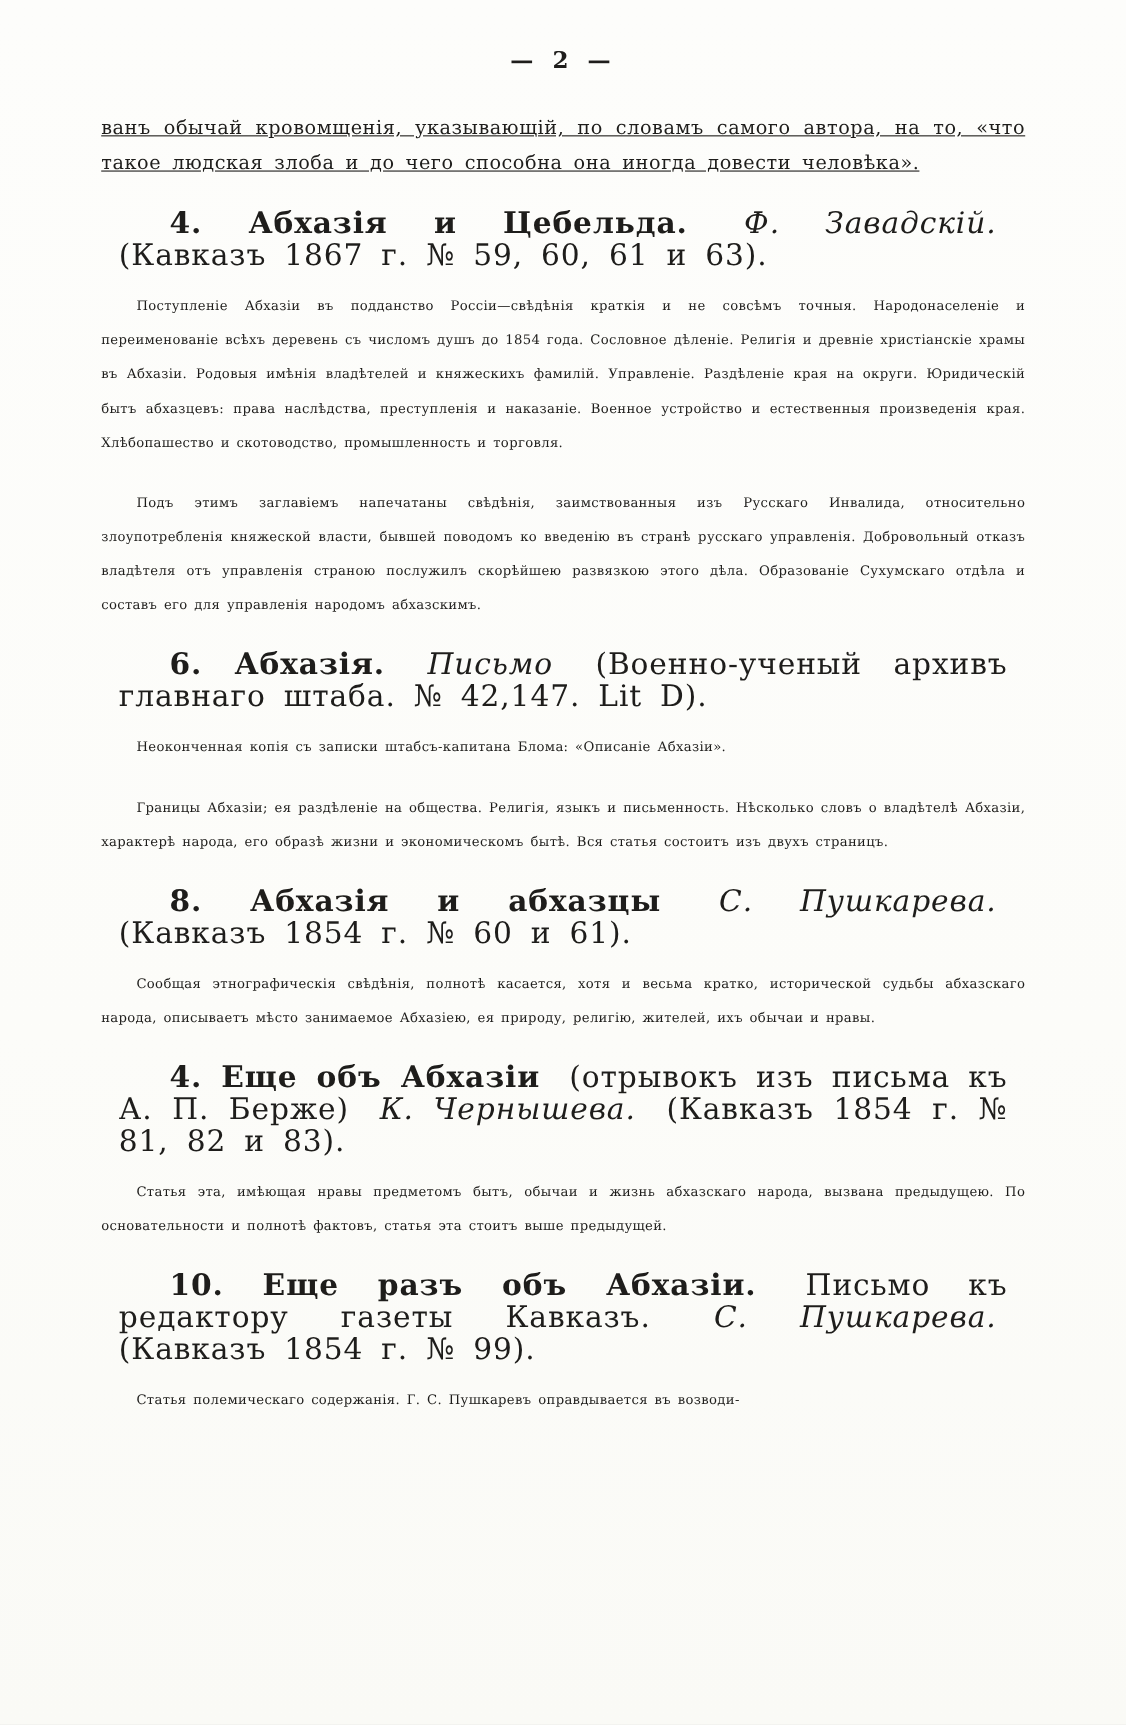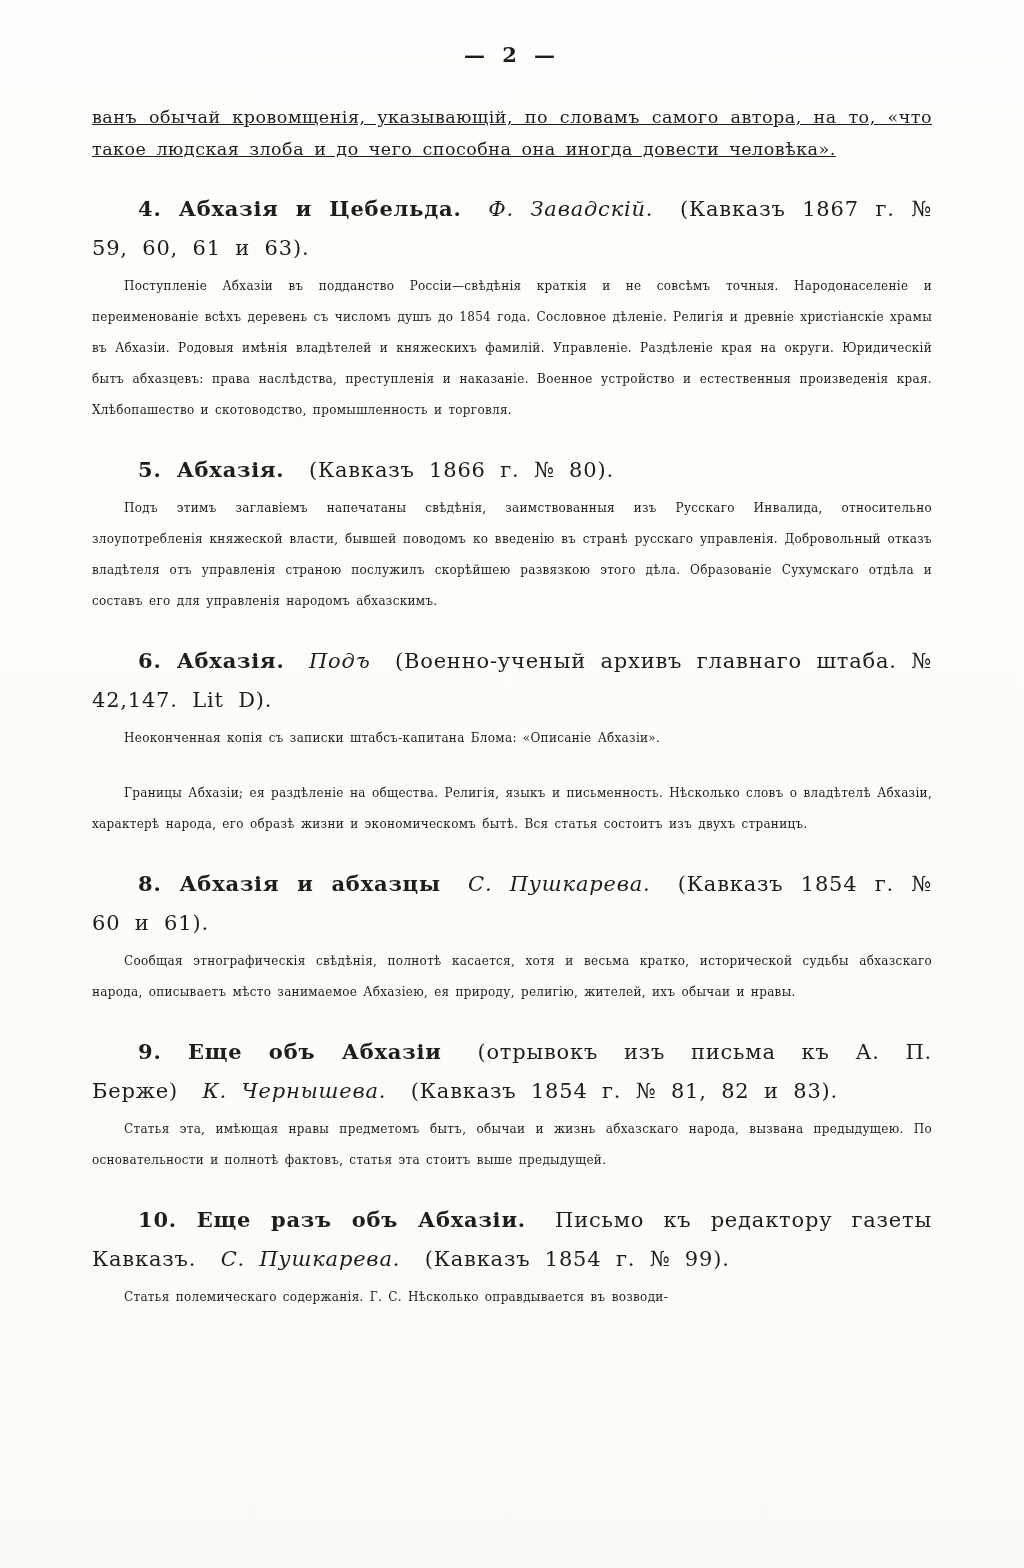--- a/index.html
+++ b/index.html
@@ -26,23 +26,23 @@
     margin: 0;
     font-size: 17.5px;
     line-height: 32px;
     text-align: justify;
     letter-spacing: 0.5px;
     word-spacing: 4px;
     text-decoration: underline;
   }
   .entry { margin-top: 24px; }
   .entry-heading {
-    margin: 0;
-    font-size: 21px;
-    line-height: 39px;
+    margin: 16px;
+    font-size: 27px;
+    line-height: 29px;
     text-indent: 46px;
     text-align: justify;
     letter-spacing: 0.8px;
     word-spacing: 7px;
   }
   .entry-heading .seg { margin-right: 10px; }
   .seg-bold { font-weight: bold; }
   .seg-italic { font-style: italic; }
   .seg-regular { font-weight: normal; font-style: normal; }
   .entry-annotation {
@@ -63,41 +63,40 @@
 
   <p class="continuation">ванъ обычай кровомщенія, указывающій, по словамъ самого автора, на то, «что такое людская злоба и до чего способна она иногда довести человѣка».</p>
 
   <div id="entries">
   <section class="entry">
     <p class="entry-heading"><span class="seg seg-bold">4. Абхазія и Цебельда.</span> <span class="seg seg-italic">Ф. Завадскій.</span> <span class="seg seg-regular">(Кавказъ 1867 г. № 59, 60, 61 и 63).</span> </p>
     <p class="entry-annotation">Поступленіе Абхазіи въ подданство Россіи—свѣдѣнія краткія и не совсѣмъ точныя. Народонаселеніе и переименованіе всѣхъ деревень съ числомъ душъ до 1854 года. Сословное дѣленіе. Религія и древніе христіанскіе храмы въ Абхазіи. Родовыя имѣнія владѣтелей и княжескихъ фамилій. Управленіе. Раздѣленіе края на округи. Юридическій бытъ абхазцевъ: права наслѣдства, преступленія и наказаніе. Военное устройство и естественныя произведенія края. Хлѣбопашество и скотоводство, промышленность и торговля.</p>
   </section>
 
   <section class="entry">
-    <p class="entry-heading"><span class="seg seg-bold">5. Абхазія.</span> <span class="seg seg-regular">(Кавказъ 1866 г. № 80).</span> </p>
     <p class="entry-annotation">Подъ этимъ заглавіемъ напечатаны свѣдѣнія, заимствованныя изъ Русскаго Инвалида, относительно злоупотребленія княжеской власти, бывшей поводомъ ко введенію въ странѣ русскаго управленія. Добровольный отказъ владѣтеля отъ управленія страною послужилъ скорѣйшею развязкою этого дѣла. Образованіе Сухумскаго отдѣла и составъ его для управленія народомъ абхазскимъ.</p>
   </section>
 
   <section class="entry">
-    <p class="entry-heading"><span class="seg seg-bold">6. Абхазія.</span> <span class="seg seg-italic">Подъ</span> <span class="seg seg-regular">(Военно-ученый архивъ главнаго штаба. № 42,147. Lit D).</span> </p>
+    <p class="entry-heading"><span class="seg seg-bold">6. Абхазія.</span> <span class="seg seg-italic">Письмо</span> <span class="seg seg-regular">(Военно-ученый архивъ главнаго штаба. № 42,147. Lit D).</span> </p>
     <p class="entry-annotation">Неоконченная копія съ записки штабсъ-капитана Блома: «Описаніе Абхазіи».</p>
   </section>
 
   <section class="entry">
     <p class="entry-annotation">Границы Абхазіи; ея раздѣленіе на общества. Религія, языкъ и письменность. Нѣсколько словъ о владѣтелѣ Абхазіи, характерѣ народа, его образѣ жизни и экономическомъ бытѣ. Вся статья состоитъ изъ двухъ страницъ.</p>
   </section>
 
   <section class="entry">
     <p class="entry-heading"><span class="seg seg-bold">8. Абхазія и абхазцы</span> <span class="seg seg-italic">С. Пушкарева.</span> <span class="seg seg-regular">(Кавказъ 1854 г. № 60 и 61).</span> </p>
     <p class="entry-annotation">Сообщая этнографическія свѣдѣнія, полнотѣ касается, хотя и весьма кратко, исторической судьбы абхазскаго народа, описываетъ мѣсто занимаемое Абхазіею, ея природу, религію, жителей, ихъ обычаи и нравы.</p>
   </section>
 
   <section class="entry">
-    <p class="entry-heading"><span class="seg seg-bold">9. Еще объ Абхазіи</span> <span class="seg seg-regular">(отрывокъ изъ письма къ А. П. Берже)</span> <span class="seg seg-italic">К. Чернышева.</span> <span class="seg seg-regular">(Кавказъ 1854 г. № 81, 82 и 83).</span> </p>
+    <p class="entry-heading"><span class="seg seg-bold">4. Еще объ Абхазіи</span> <span class="seg seg-regular">(отрывокъ изъ письма къ А. П. Берже)</span> <span class="seg seg-italic">К. Чернышева.</span> <span class="seg seg-regular">(Кавказъ 1854 г. № 81, 82 и 83).</span> </p>
     <p class="entry-annotation">Статья эта, имѣющая нравы предметомъ бытъ, обычаи и жизнь абхазскаго народа, вызвана предыдущею. По основательности и полнотѣ фактовъ, статья эта стоитъ выше предыдущей.</p>
   </section>
 
   <section class="entry">
     <p class="entry-heading"><span class="seg seg-bold">10. Еще разъ объ Абхазіи.</span> <span class="seg seg-regular">Письмо къ редактору газеты Кавказъ.</span> <span class="seg seg-italic">С. Пушкарева.</span> <span class="seg seg-regular">(Кавказъ 1854 г. № 99).</span> </p>
-    <p class="entry-annotation">Статья полемическаго содержанія. Г. С. Нѣсколько оправдывается въ возводи-</p>
+    <p class="entry-annotation">Статья полемическаго содержанія. Г. С. Пушкаревъ оправдывается въ возводи-</p>
   </section>
 </div>
 </div>
 
 </body></html>

